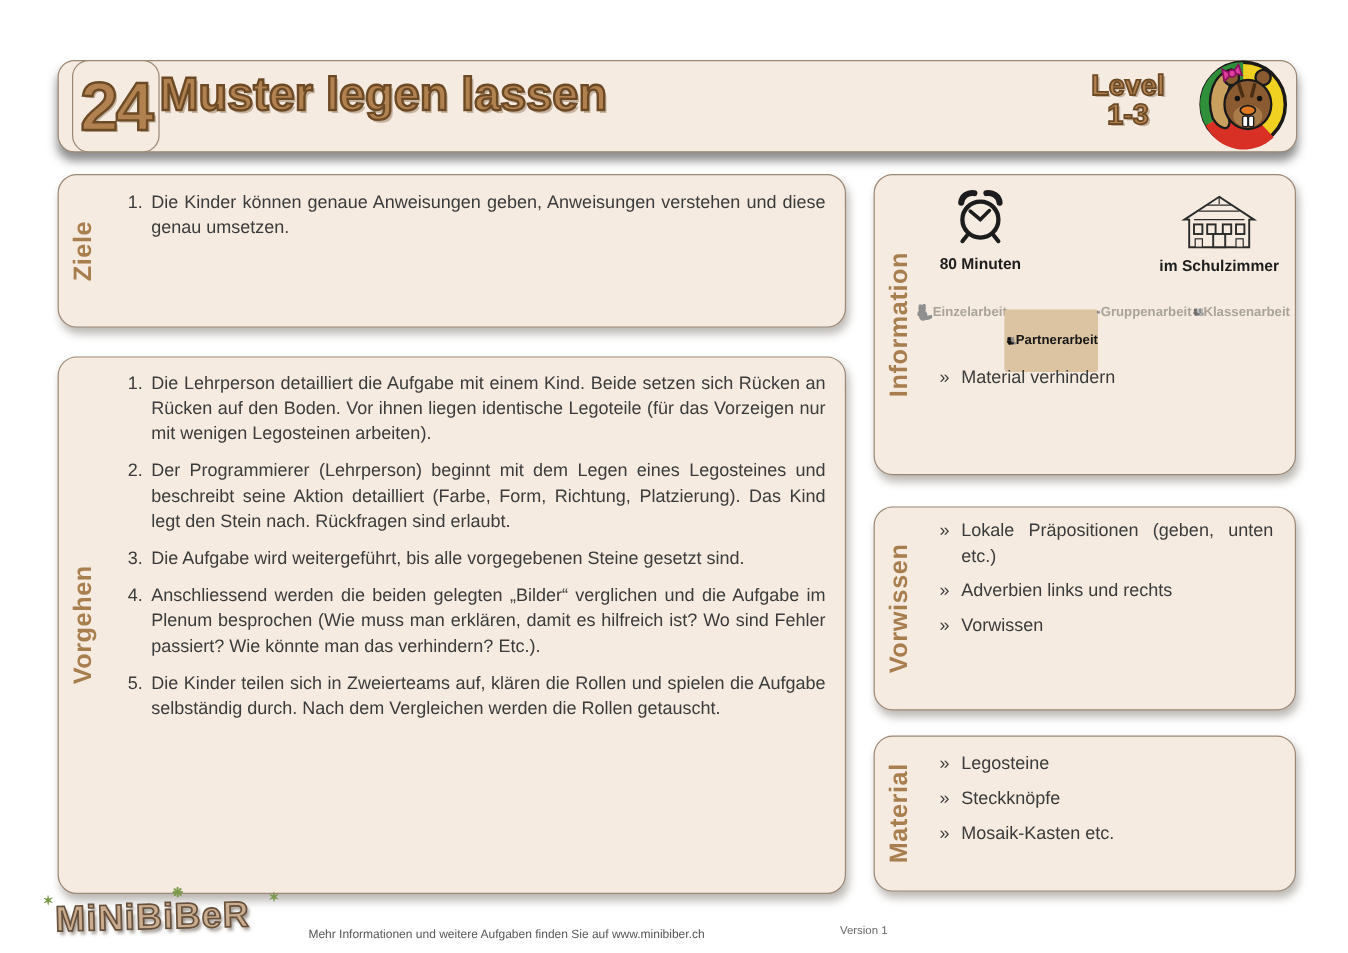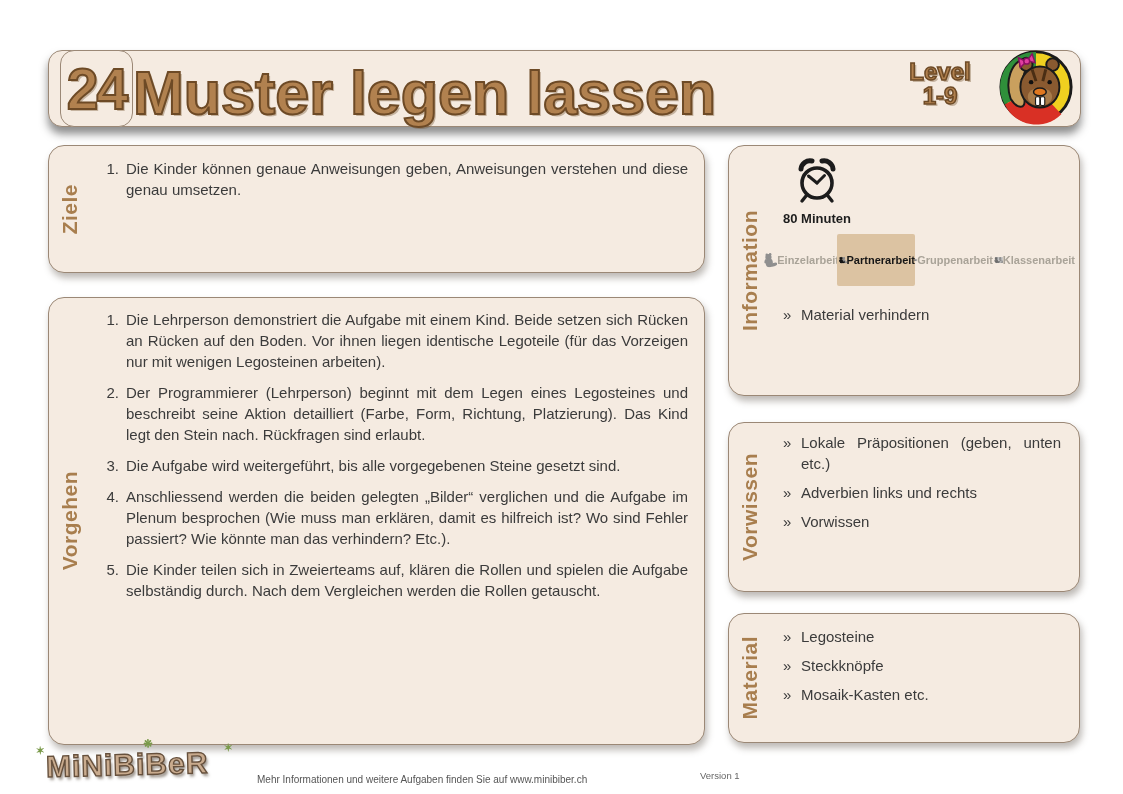--- a/index.html
+++ b/index.html
@@ -11,21 +11,21 @@
        box-shadow:2px 5px 7px rgba(90,80,70,.4);box-sizing:border-box;}
 
   
   .hdr{left:48px;top:50px;width:1033px;height:77px;border-radius:14px;
        box-shadow:0 7px 8px rgba(30,30,30,.5);}
   .numbox{left:60px;top:50px;width:73px;height:77px;border-radius:14px;z-index:3;
           display:flex;align-items:center;justify-content:center;box-shadow:none;}
   .big-brown{font-weight:bold;color:#b1814f;-webkit-text-stroke:2px #6d4a26;
              text-shadow:2px 2px 0 rgba(109,74,38,.35);}
   .num{font-size:57px;letter-spacing:-2px;}
-  .title{position:absolute;left:133px;top:58px;font-size:61px;z-index:2;white-space:nowrap;}
+  .title{position:absolute;left:133px;top:58px;font-size:39px;z-index:2;white-space:nowrap;}
   .level{position:absolute;left:895px;top:60px;width:90px;text-align:center;z-index:2;
          font-size:24px;line-height:24px;-webkit-text-stroke:1.5px #6d4a26;}
   .badge{position:absolute;left:997px;top:48px;z-index:4;}
 
   
   .vlabel{position:absolute;left:9px;top:0;bottom:0;display:flex;align-items:center;width:30px;}
   .vlabel span{writing-mode:vertical-rl;transform:rotate(180deg);color:#a87e4e;font-weight:bold;
                font-size:21px;letter-spacing:.5px;}
 
   
@@ -51,21 +51,21 @@
   .ic-wrap{position:absolute;text-align:center;}
   .ic-label{font-weight:bold;font-size:13px;color:#1d1d1d;margin-top:1px;}
   .clockw{left:46px;top:10px;width:84px;}
   .housew{left:228px;top:16px;width:118px;}
   .modes{position:absolute;top:88px;left:0;width:352px;height:52px;}
   .mode{position:absolute;top:0;height:52px;display:flex;flex-direction:row;
         align-items:center;justify-content:flex-end;}
   .mode .ml{font-size:11px;font-weight:bold;color:#a9a398;white-space:nowrap;}
   .mode.active{background:#dcc3a2;border-radius:2px;}
   .mode.active .ml{color:#161616;}
-  .m1{left:34px;width:76px;} .m2{left:108px;width:78px;} .m3{left:184px;width:80px;} .m4{left:262px;width:84px;}
+  .m1{left:34px;width:76px;} .m2{left:108px;width:78px;margin-top:24px;} .m3{left:184px;width:80px;} .m4{left:262px;width:84px;}
   .info-bullets{top:158px;}
 
   .ziele .olist{top:12px;}
   .vorgehen .olist{top:11px;}
   .vorwissen .blist{top:9px;}
   .material .blist{top:12px;}
 
   
   .logo{position:absolute;left:46px;top:748px;font-size:30px;font-weight:bold;color:#c9ab8e;
         -webkit-text-stroke:1.4px #66503c;letter-spacing:1px;transform:rotate(-1.5deg);
@@ -92,21 +92,21 @@
     </symbol>
   </svg>
 
   <div class="box hdr"></div>
   <div class="box numbox">
     <span class="big-brown num">24</span>
   </div>
   <h1 class="title big-brown" style="margin:0;">Muster legen lassen</h1>
   <div class="level big-brown">
     <div>Level</div>
-    <div>1-9</div>
+    <div>1-3</div>
   </div>
   <svg class="badge" width="78" height="78" viewBox="0 0 80 80">
     <circle cx="40" cy="40" r="36" fill="#f0d020" stroke="#1a1a1a" stroke-width="3"></circle>
     <path d="M40 40 L40 4 A36 36 0 0 0 8 58 Z" fill="#2f8f3a"></path>
     <path d="M40 40 L8 58 A36 36 0 0 0 66 68 Z" fill="#d93025"></path>
     <path d="M30 10 C14 14 8 34 14 52 C20 62 30 64 28 52 C24 38 26 22 36 14 Z" fill="#c9a05e" stroke="#1a1a1a" stroke-width="2"></path>
     <circle cx="30" cy="17" r="6.5" fill="#8a5a30" stroke="#1a1a1a" stroke-width="2"></circle>
     <circle cx="57" cy="17" r="6.5" fill="#8a5a30" stroke="#1a1a1a" stroke-width="2"></circle>
     <ellipse cx="44" cy="40" rx="20" ry="21" fill="#8a5a30" stroke="#1a1a1a" stroke-width="2"></ellipse>
     <path d="M36 22 L40 34 M50 22 L47 34" stroke="#4a2e14" stroke-width="3"></path>
@@ -133,21 +133,21 @@
     </div>
   </section>
 
   <section class="box vorgehen">
     <div class="vlabel">
       <span>Vorgehen</span>
     </div>
     <div class="olist">
       <div class="oli">
         <span class="n">1.</span>
-        <div class="t">Die Lehrperson demonstriert die Aufgabe mit einem Kind. Beide setzen sich Rücken an Rücken auf den Boden. Vor ihnen liegen identische Legoteile (für das Vorzeigen nur mit wenigen Legosteinen arbeiten).</div>
+        <div class="t">Die Lehrperson detailliert die Aufgabe mit einem Kind. Beide setzen sich Rücken an Rücken auf den Boden. Vor ihnen liegen identische Legoteile (für das Vorzeigen nur mit wenigen Legosteinen arbeiten).</div>
       </div>
       <div class="oli">
         <span class="n">2.</span>
         <div class="t">Der Programmierer (Lehrperson) beginnt mit dem Legen eines Legosteines und beschreibt seine Aktion detailliert (Farbe, Form, Richtung, Platzierung). Das Kind legt den Stein nach. Rückfragen sind erlaubt.</div>
       </div>
       <div class="oli">
         <span class="n">3.</span>
         <div class="t">Die Aufgabe wird weitergeführt, bis alle vorgegebenen Steine gesetzt sind.</div>
       </div>
       <div class="oli">
@@ -174,20 +174,37 @@
           <circle cx="24" cy="27" r="15" stroke-width="3.6" fill="#f5ebe1"></circle>
           <path d="M24 27 L15.5 20" stroke-width="3"></path>
           <path d="M24 27 L31.5 19.5" stroke-width="3"></path>
           <path d="M13 40 L9 45" stroke-width="3.4"></path>
           <path d="M35 40 L39 45" stroke-width="3.4"></path>
         </g>
       </svg>
       <div class="ic-label">80 Minuten</div>
     </div>
 
+    <div class="ic-wrap housew">
+      <svg width="66" height="46" viewBox="0 0 66 46">
+        <g stroke="#2b2b2b" stroke-width="1.6" fill="#f5ebe1">
+          <path d="M33 2 L62 21 L58 21 L58 44 L8 44 L8 21 L4 21 Z"></path>
+          <path d="M12 21 L54 21" stroke-width="1.2"></path>
+          <path d="M33 2 L33 8 M23 9 L43 9 M16 14 L50 14" stroke-width="1"></path>
+          <rect x="12" y="25" width="7" height="8"></rect>
+          <rect x="23" y="25" width="7" height="8"></rect>
+          <rect x="36" y="25" width="7" height="8"></rect>
+          <rect x="47" y="25" width="7" height="8"></rect>
+          <rect x="28" y="33" width="10" height="11"></rect>
+          <rect x="13" y="37" width="6" height="7" stroke-width="1"></rect>
+          <rect x="47" y="37" width="6" height="7" stroke-width="1"></rect>
+        </g>
+      </svg>
+      <div class="ic-label">im Schulzimmer</div>
+    </div>
 
     <div class="modes">
       <div class="mode m1">
         <svg width="30" height="34" viewBox="0 0 34 36">
           <use href="#bv" fill="#8f8f8f"></use>
         </svg>
         <div class="ml">Einzelarbeit</div>
       </div>
       <div class="mode m2 active">
         <svg width="46" height="34" viewBox="0 0 48 36">

